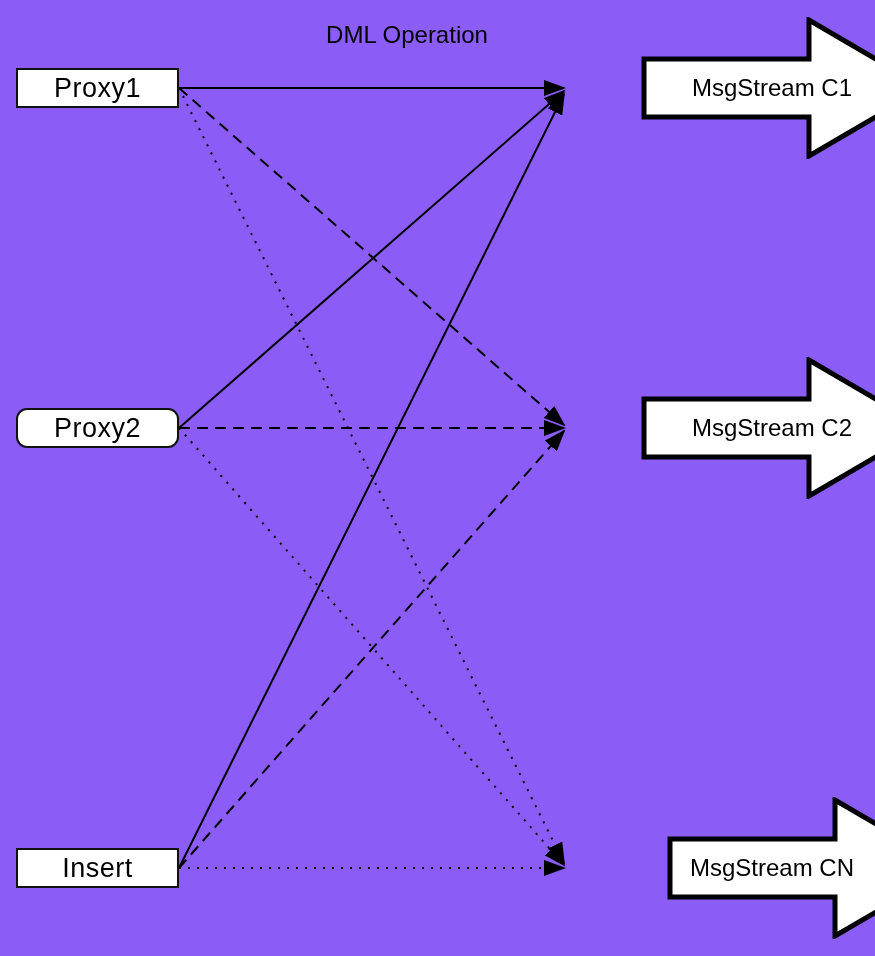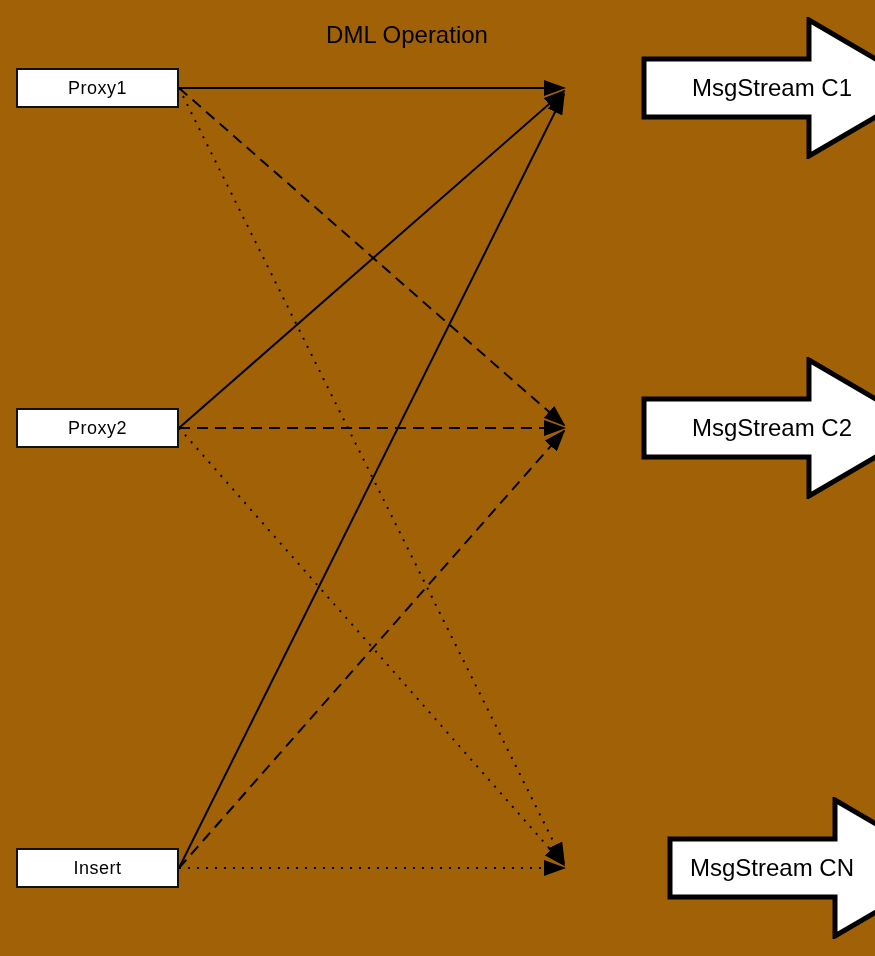--- a/index.html
+++ b/index.html
@@ -1,45 +1,45 @@
 <!DOCTYPE html>
 <html><head>
 <meta charset="utf-8">
 <style>
   * { margin: 0; padding: 0; box-sizing: border-box; }
   html, body { background: #ffffff; }
   .canvas {
     position: relative;
     width: 875px;
     height: 956px;
-    background: #a16207;
+    background: #8b5cf6;
     font-family: "Liberation Sans", sans-serif;
     color: #000000;
     overflow: hidden;
   }
   .connectors { position: absolute; left: 0; top: 0; width: 875px; height: 956px; }
   .connectors line { stroke: #000000; stroke-width: 2; }
   .connectors line.dashed { stroke-dasharray: 11 7; }
   .connectors line.dotted { stroke-dasharray: 2 7; }
 
   .proxy-box {
     position: absolute;
     left: 16px;
     width: 163px;
     height: 40px;
     border: 2px solid #111111;
     background: #ffffff;
     display: flex;
     align-items: center;
     justify-content: center;
-    font-size: 18px;
+    font-size: 27px;
     letter-spacing: 0.5px;
   }
   .proxy-box.p1 { top: 68px; }
-  .proxy-box.p2 { top: 408px; }
+  .proxy-box.p2 { top: 408px; border-radius: 11px; }
   .proxy-box.pk { top: 848px; }
 
   .stream {
     position: absolute;
     left: 601px;
     width: 288px;
     height: 142px;
     margin-left: 40px;
   }
   .stream.c1 { top: 17px; }

